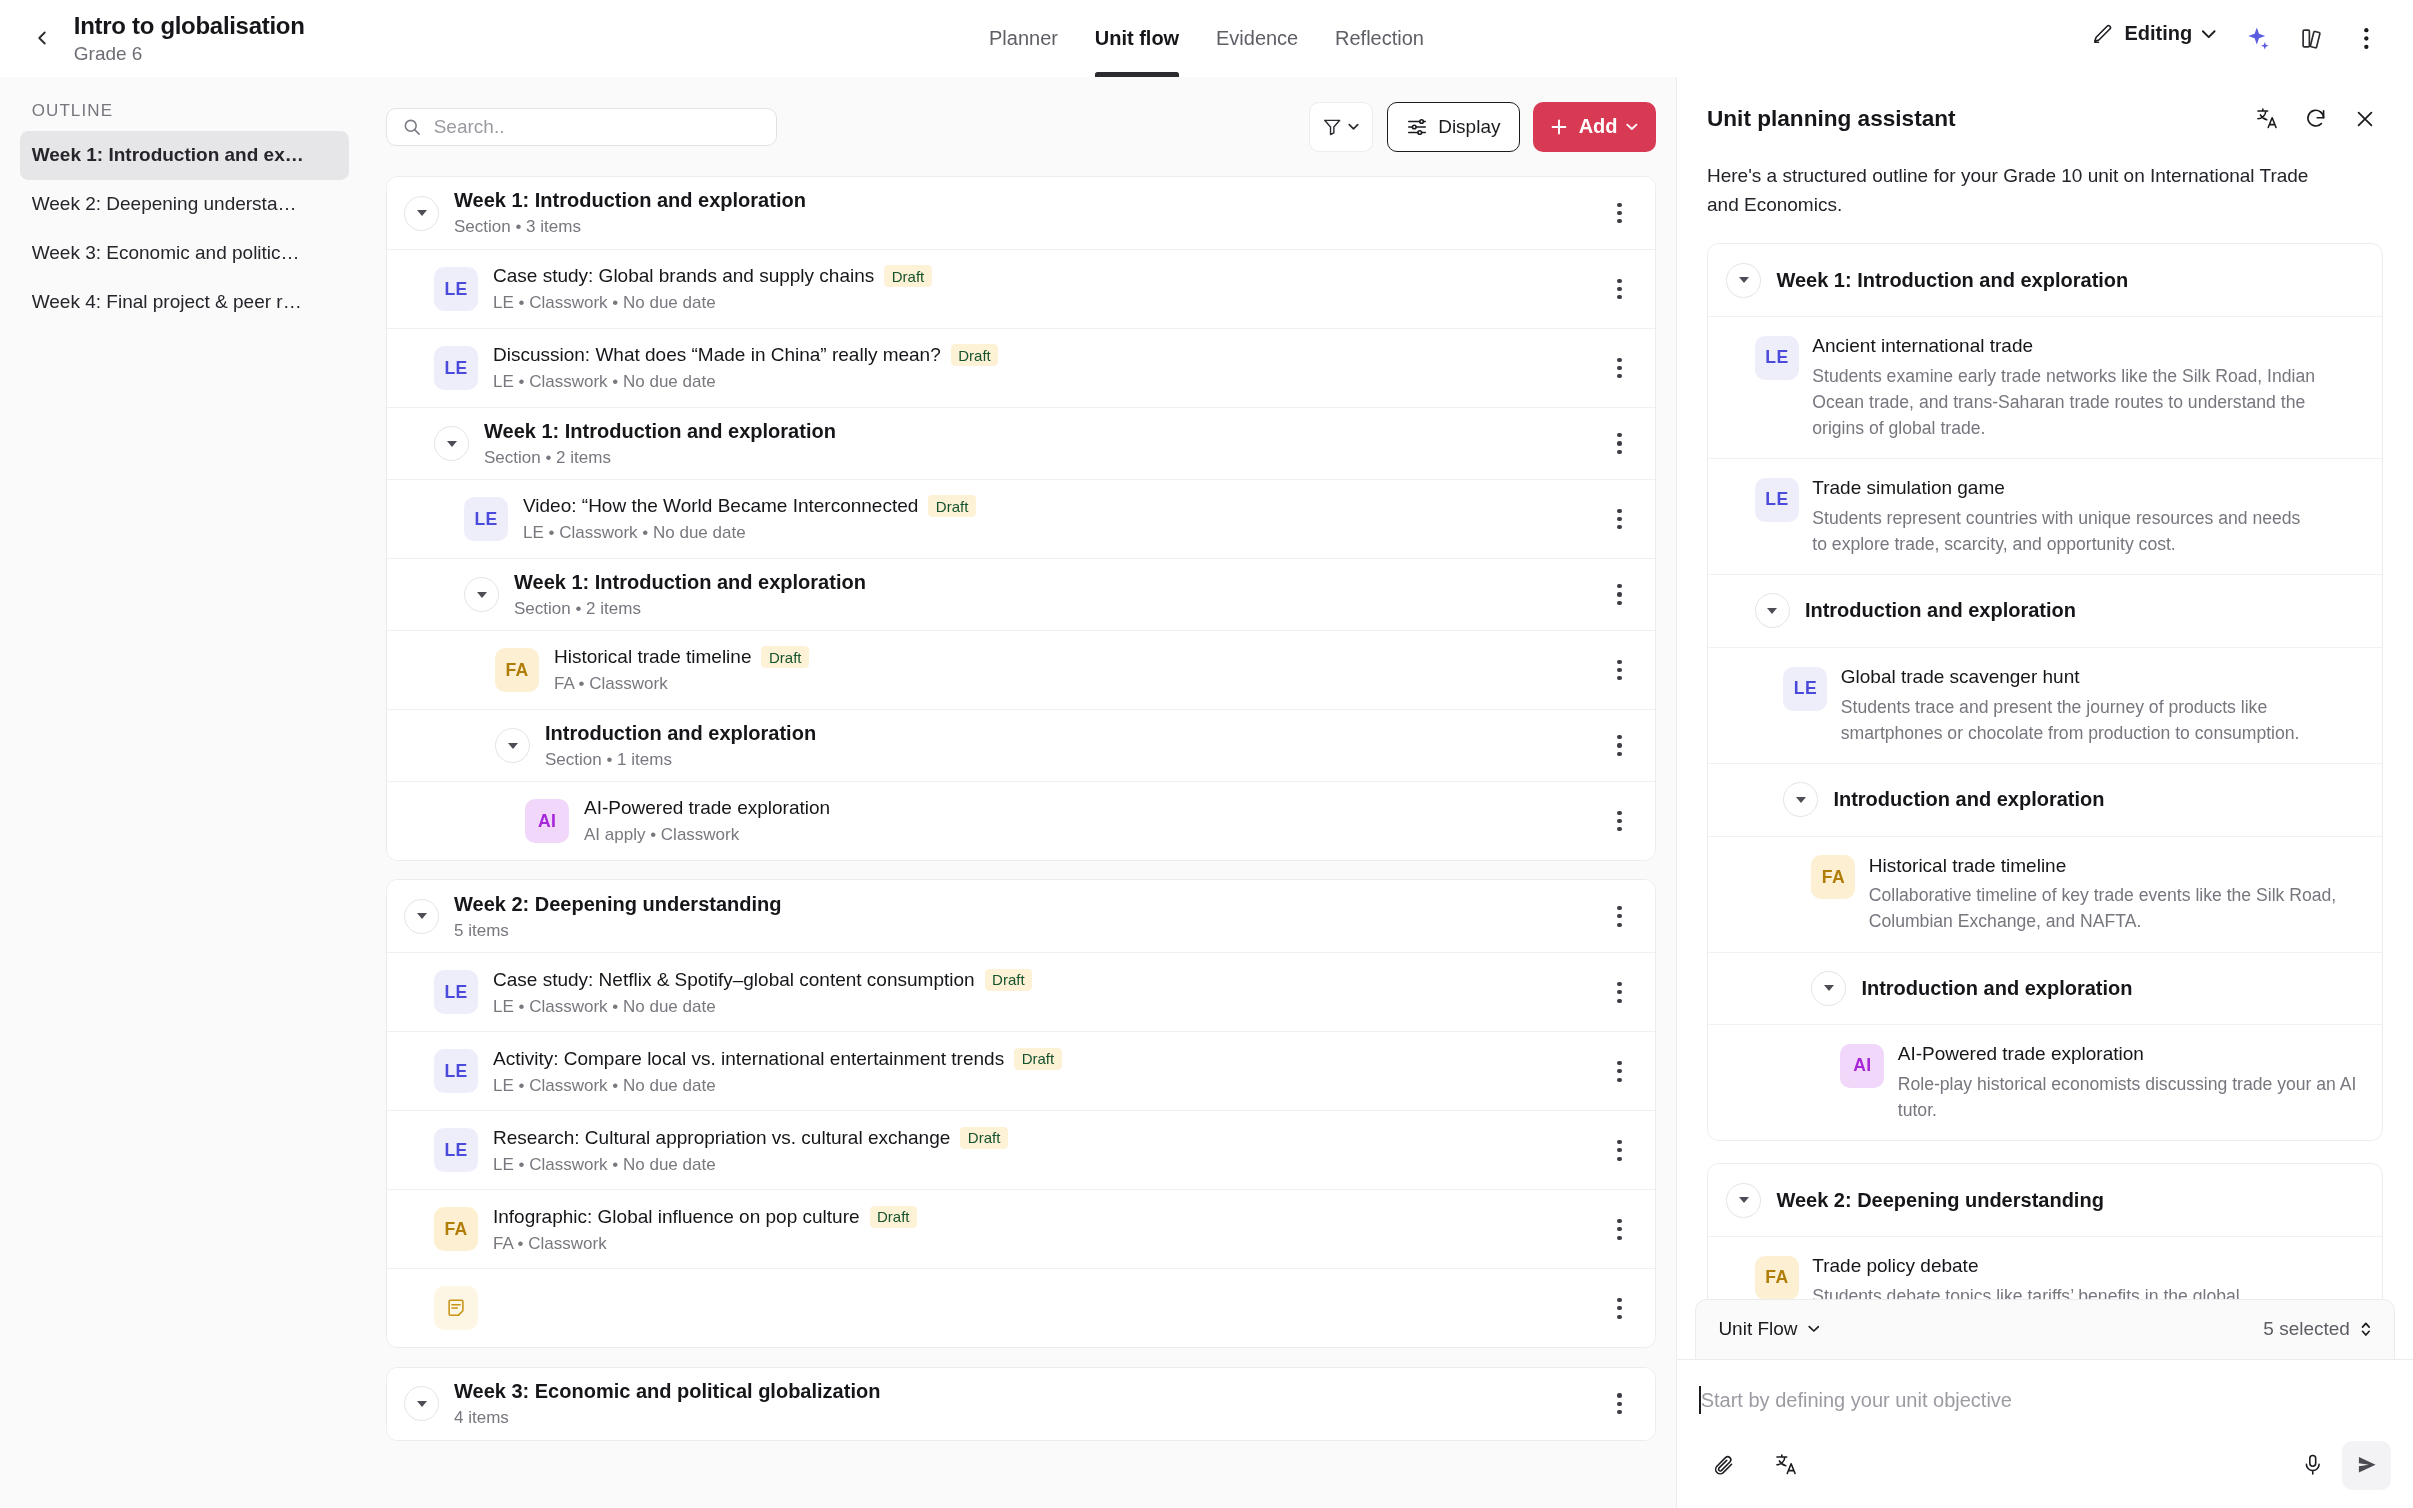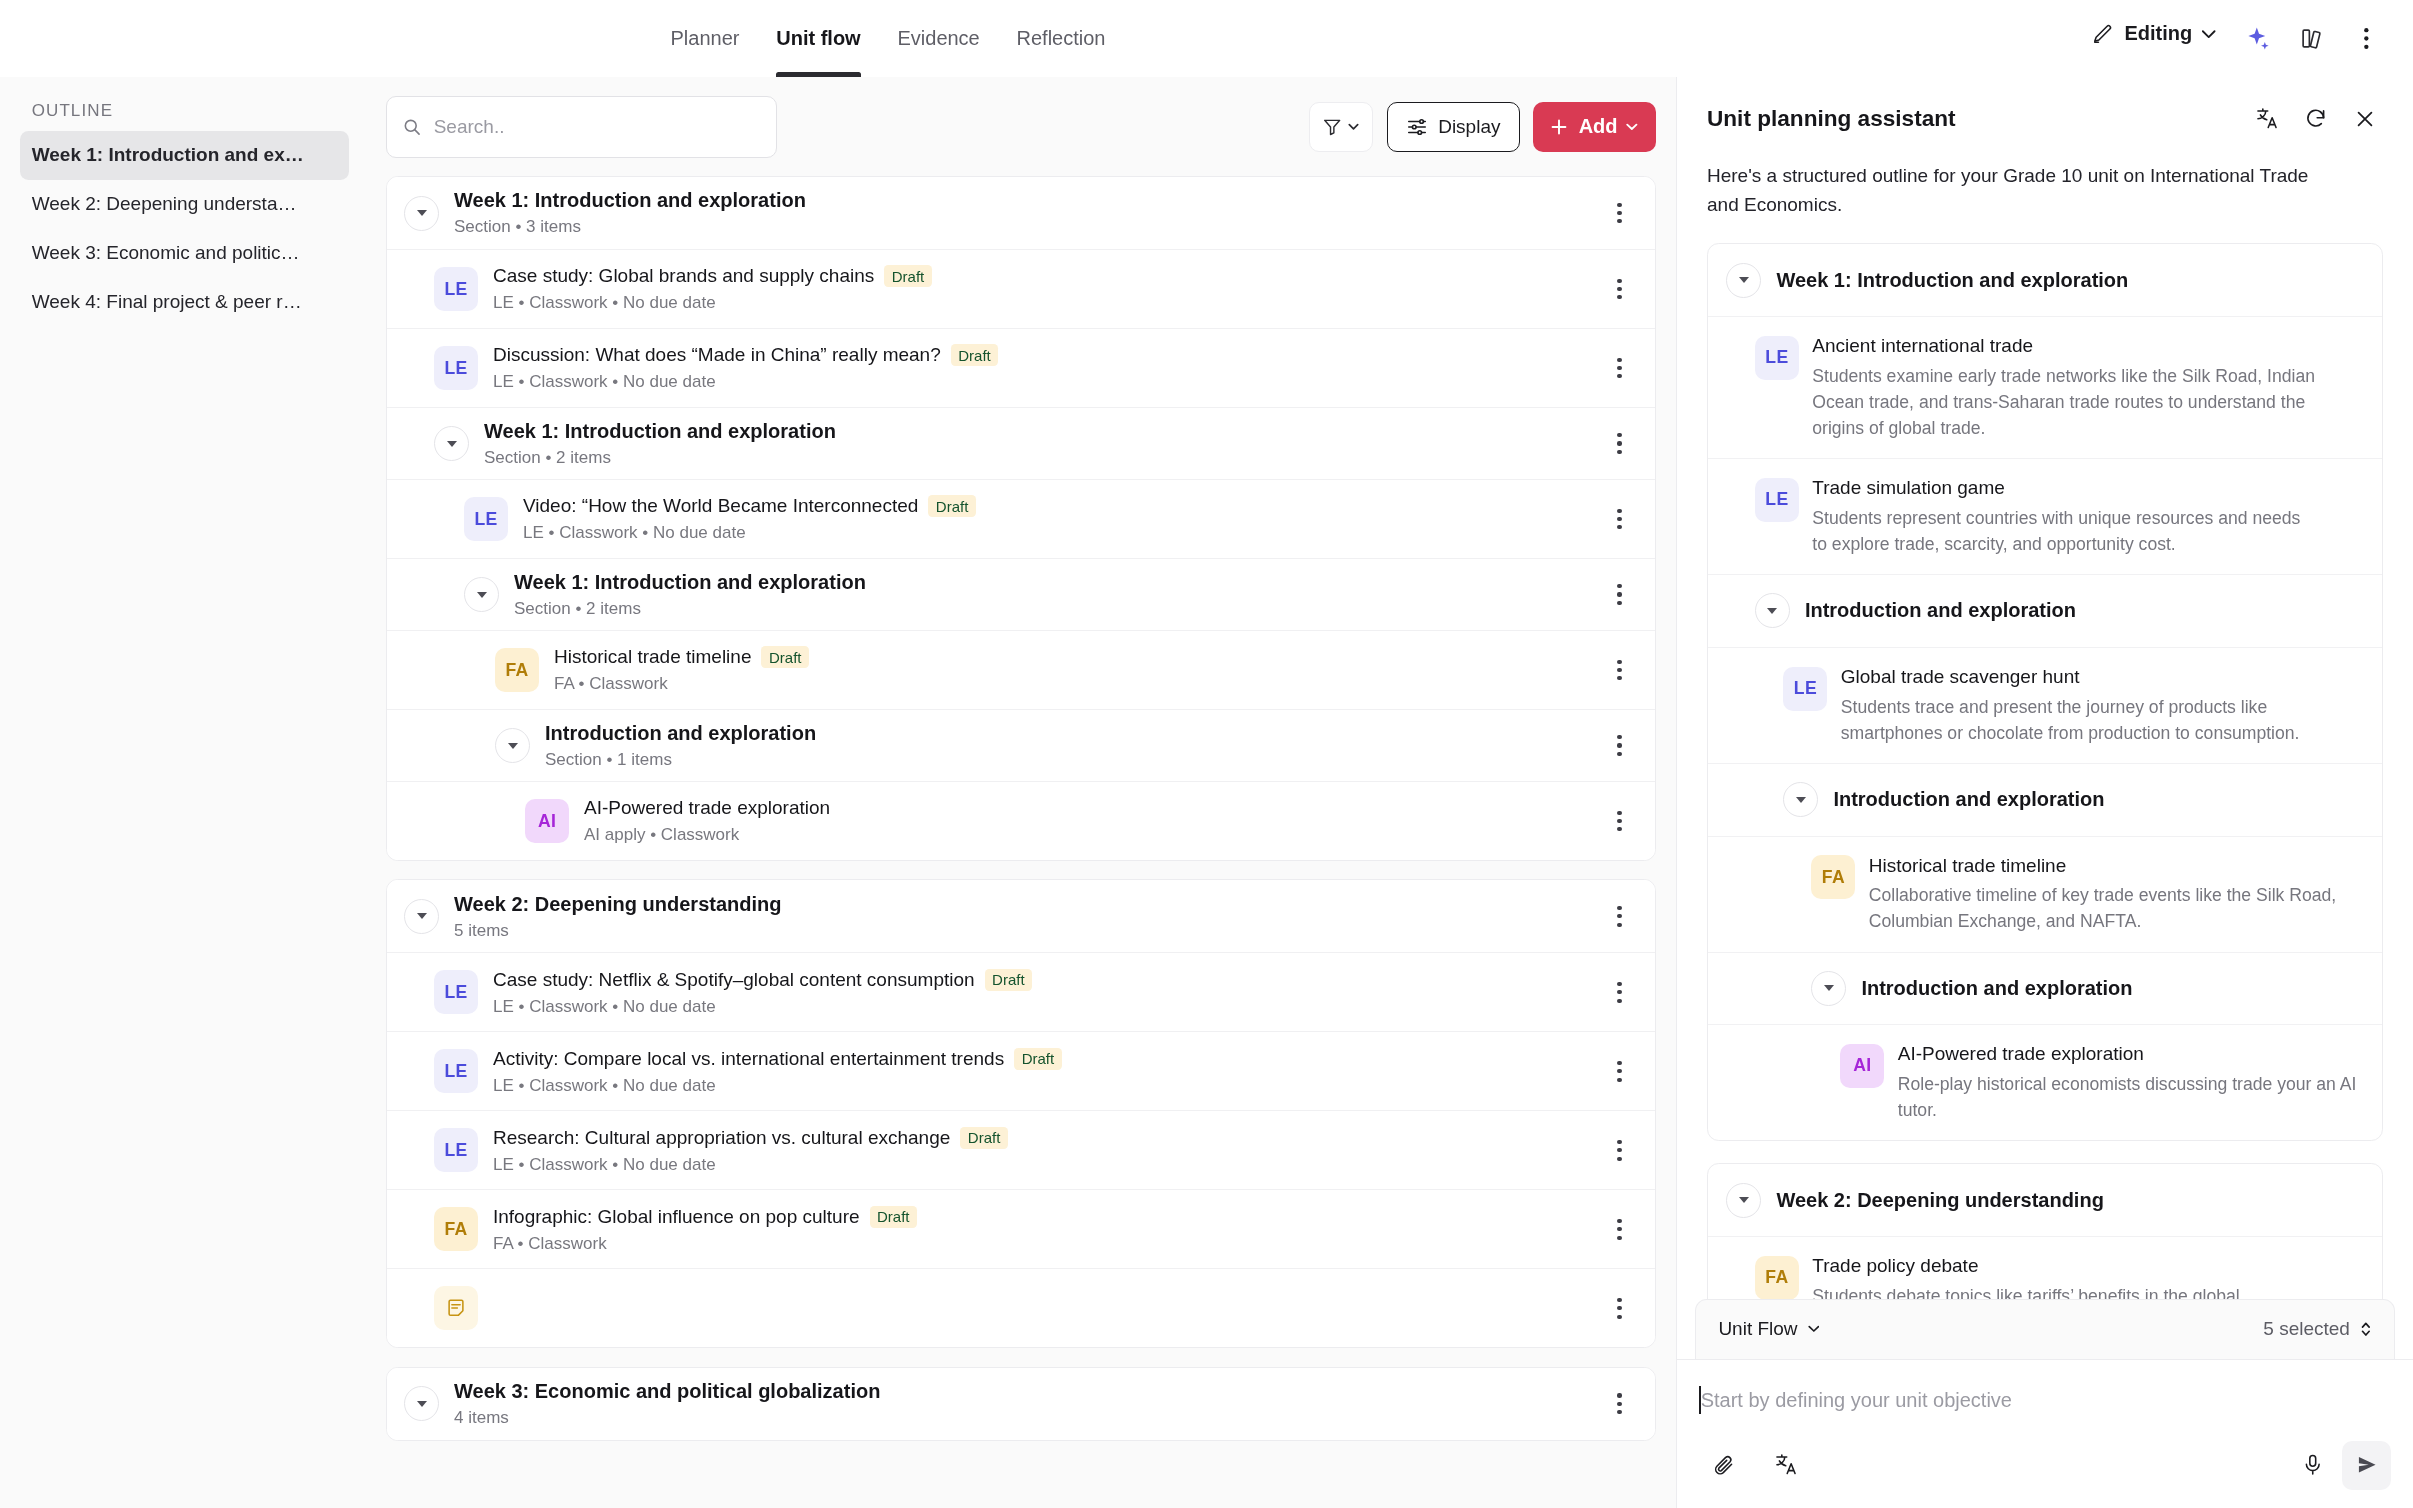--- a/index.html
+++ b/index.html
@@ -78,21 +78,21 @@
     flex: 1; min-width: 0; background: #fafafa;
     display: flex; flex-direction: column;
     padding: 0 20px 0 17px;
     overflow: hidden;
   }
   .main-toolbar {
     height: 99px; flex: 0 0 99px;
     display: flex; align-items: center; gap: 13.4px;
   }
   .search-wrap {
-    width: 391px; height: 62px; background: #ffffff;
+    width: 391px; height: 38px; background: #ffffff;
     border: 0.8px solid #e2e2e6; border-radius: 10px;
     display: flex; align-items: center; padding: 0 15px; gap: 11.7px;
   }
   .search-input {
     border: none; outline: none; background: transparent;
     font-size: 19px; font-family: inherit; color: #1b1b1f; width: 100%;
   }
   .search-input::placeholder { color: #9a9aa2; }
   .tb-spacer { flex: 1; }
   .filter-btn {
@@ -223,20 +223,33 @@
     display: flex; align-items: center; justify-content: center; cursor: pointer;
   }
   svg { display: block; }
 </style>
 </head>
 <body>
 
 <div class="app">
 
   <div class="topbar">
+    <div class="tb-left">
+      <div class="back-btn">
+        <span>
+          <svg width="22" height="22" viewBox="0 0 24 24" fill="none" stroke="#2b2b30" stroke-width="2" stroke-linecap="round" stroke-linejoin="round">
+              <polyline points="15 18 9 12 15 6"></polyline>
+            </svg>
+        </span>
+      </div>
+      <div class="titleblock">
+        <div class="unit-title">Intro to globalisation</div>
+        <div class="unit-grade">Grade 6</div>
+      </div>
+    </div>
 
     <div class="tb-center">
       <div class="tab">Planner</div>
       <div class="tab active">Unit flow</div>
       <div class="tab">Evidence</div>
       <div class="tab">Reflection</div>
     </div>
 
     <div class="tb-right">
       <div class="editing-chip">

